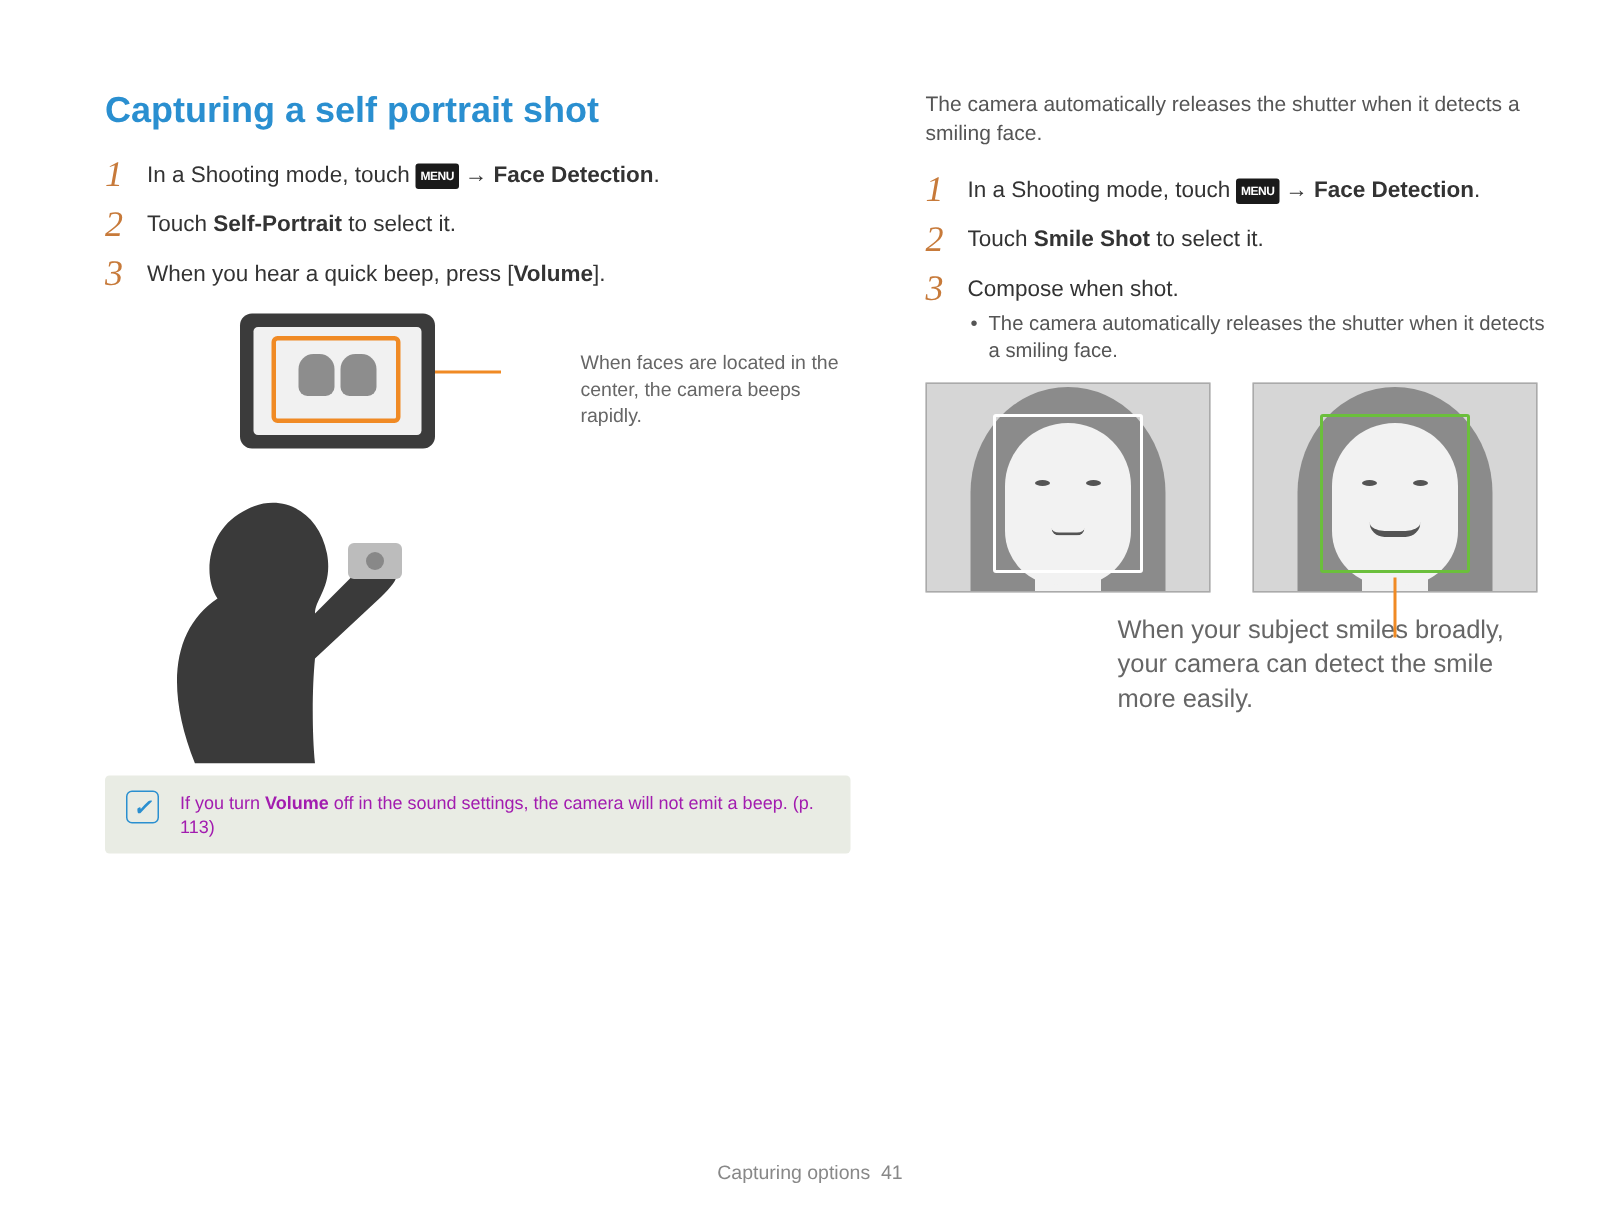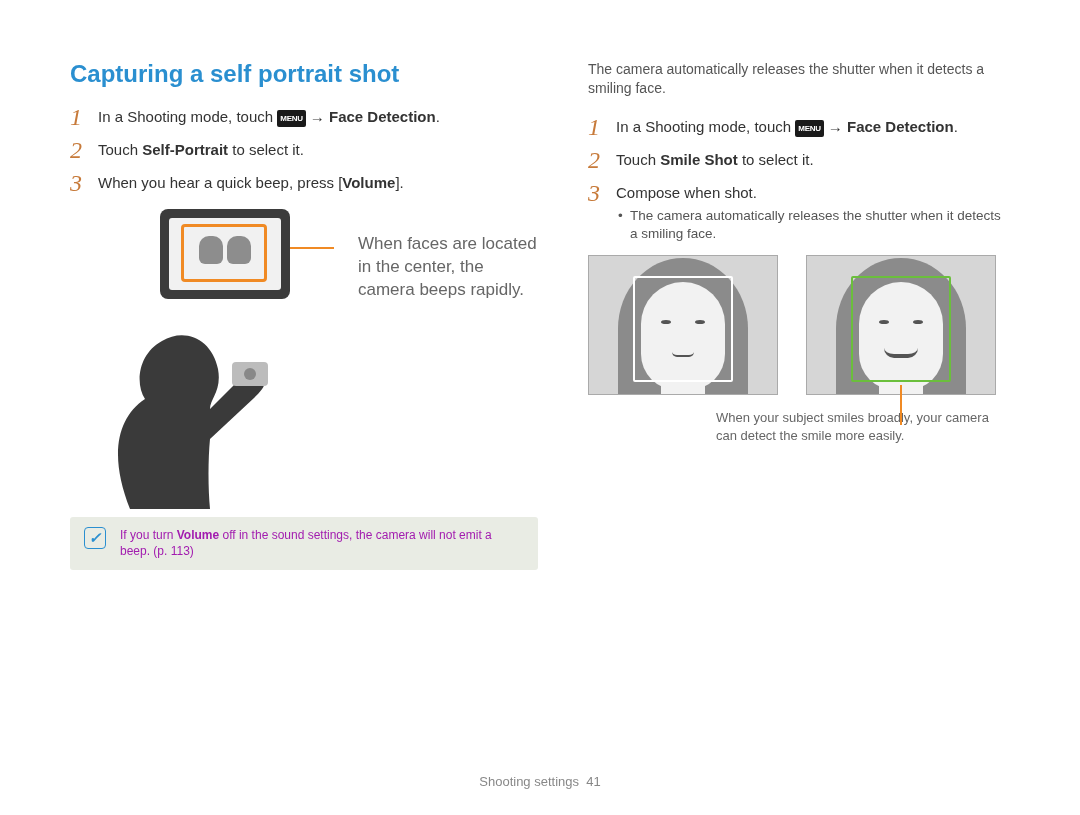--- a/index.html
+++ b/index.html
@@ -148,25 +148,26 @@
   .mini-face.b { top: 18px; left: 58px; }
   .callout-line {
     position: absolute;
     top: 38px;
     left: 220px;
     width: 44px;
     height: 2px;
     background: #f08a24;
   }
   .callout-text {
-    font-size: 17px;
+    font-size: 13px;
     color: #666;
     line-height: 1.35;
     width: 180px;
     margin-top: 24px;
+    margin-left: 29px;
   }
 
   
   .note-box {
     margin-top: 8px;
     background: #e9ece4;
     border-radius: 3px;
     padding: 10px 14px;
     display: flex;
     align-items: flex-start;
@@ -276,21 +277,21 @@
   .detect-box.green { border-color: #6bbf3c; }
   .smile-callout-line {
     position: absolute;
     left: 312px;
     top: 130px;
     width: 2px;
     height: 40px;
     background: #f08a24;
   }
   .smile-callout {
-    font-size: 13px;
+    font-size: 17px;
     color: #666;
     line-height: 1.35;
     margin-left: 128px;
     width: 290px;
   }
 
   
   .footer {
     position: absolute;
     bottom: 26px;
@@ -386,14 +387,14 @@
           <div class="detect-box green"></div>
         </div>
         <div class="smile-callout-line"></div>
       </div>
       <div class="smile-callout">When your subject smiles broadly, your camera can detect the smile more easily.</div>
     </div>
   </div>
 </div>
 
 <div class="footer">
-  <span>Shooting settings</span>&nbsp;&nbsp;<span>41</span>
+  <span>Capturing options</span>&nbsp;&nbsp;<span>41</span>
 </div>
 
 </body></html>

